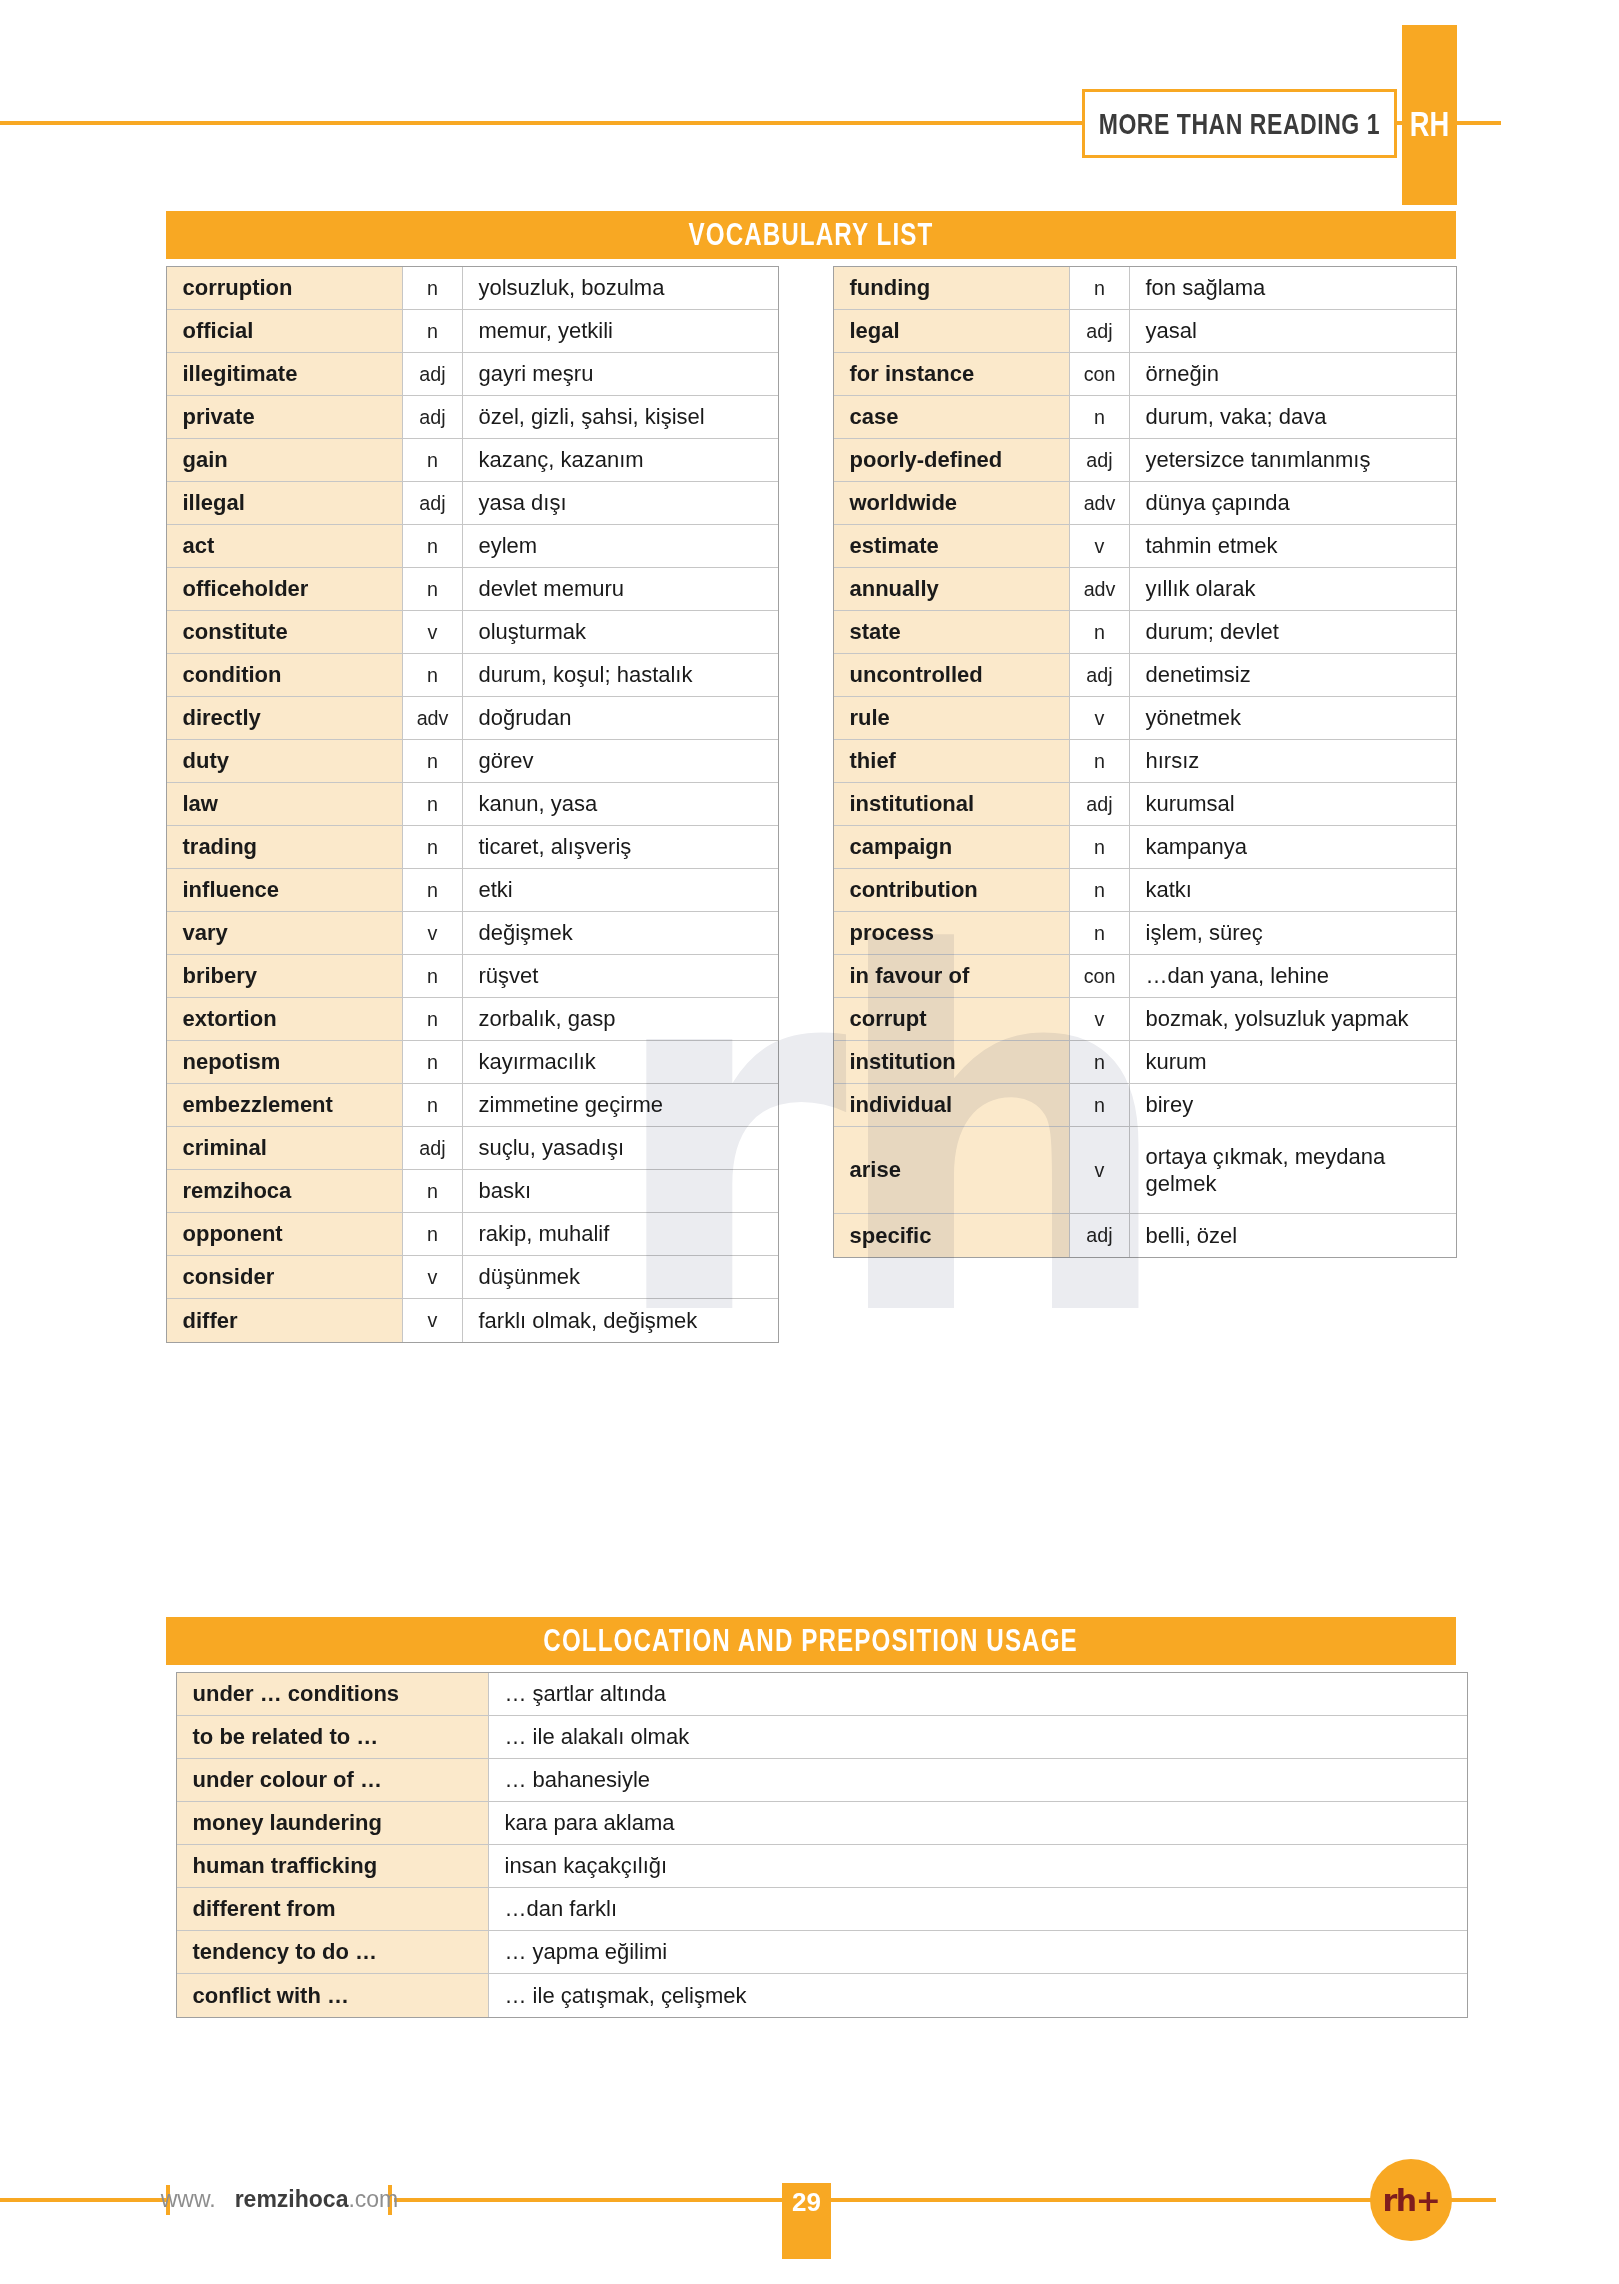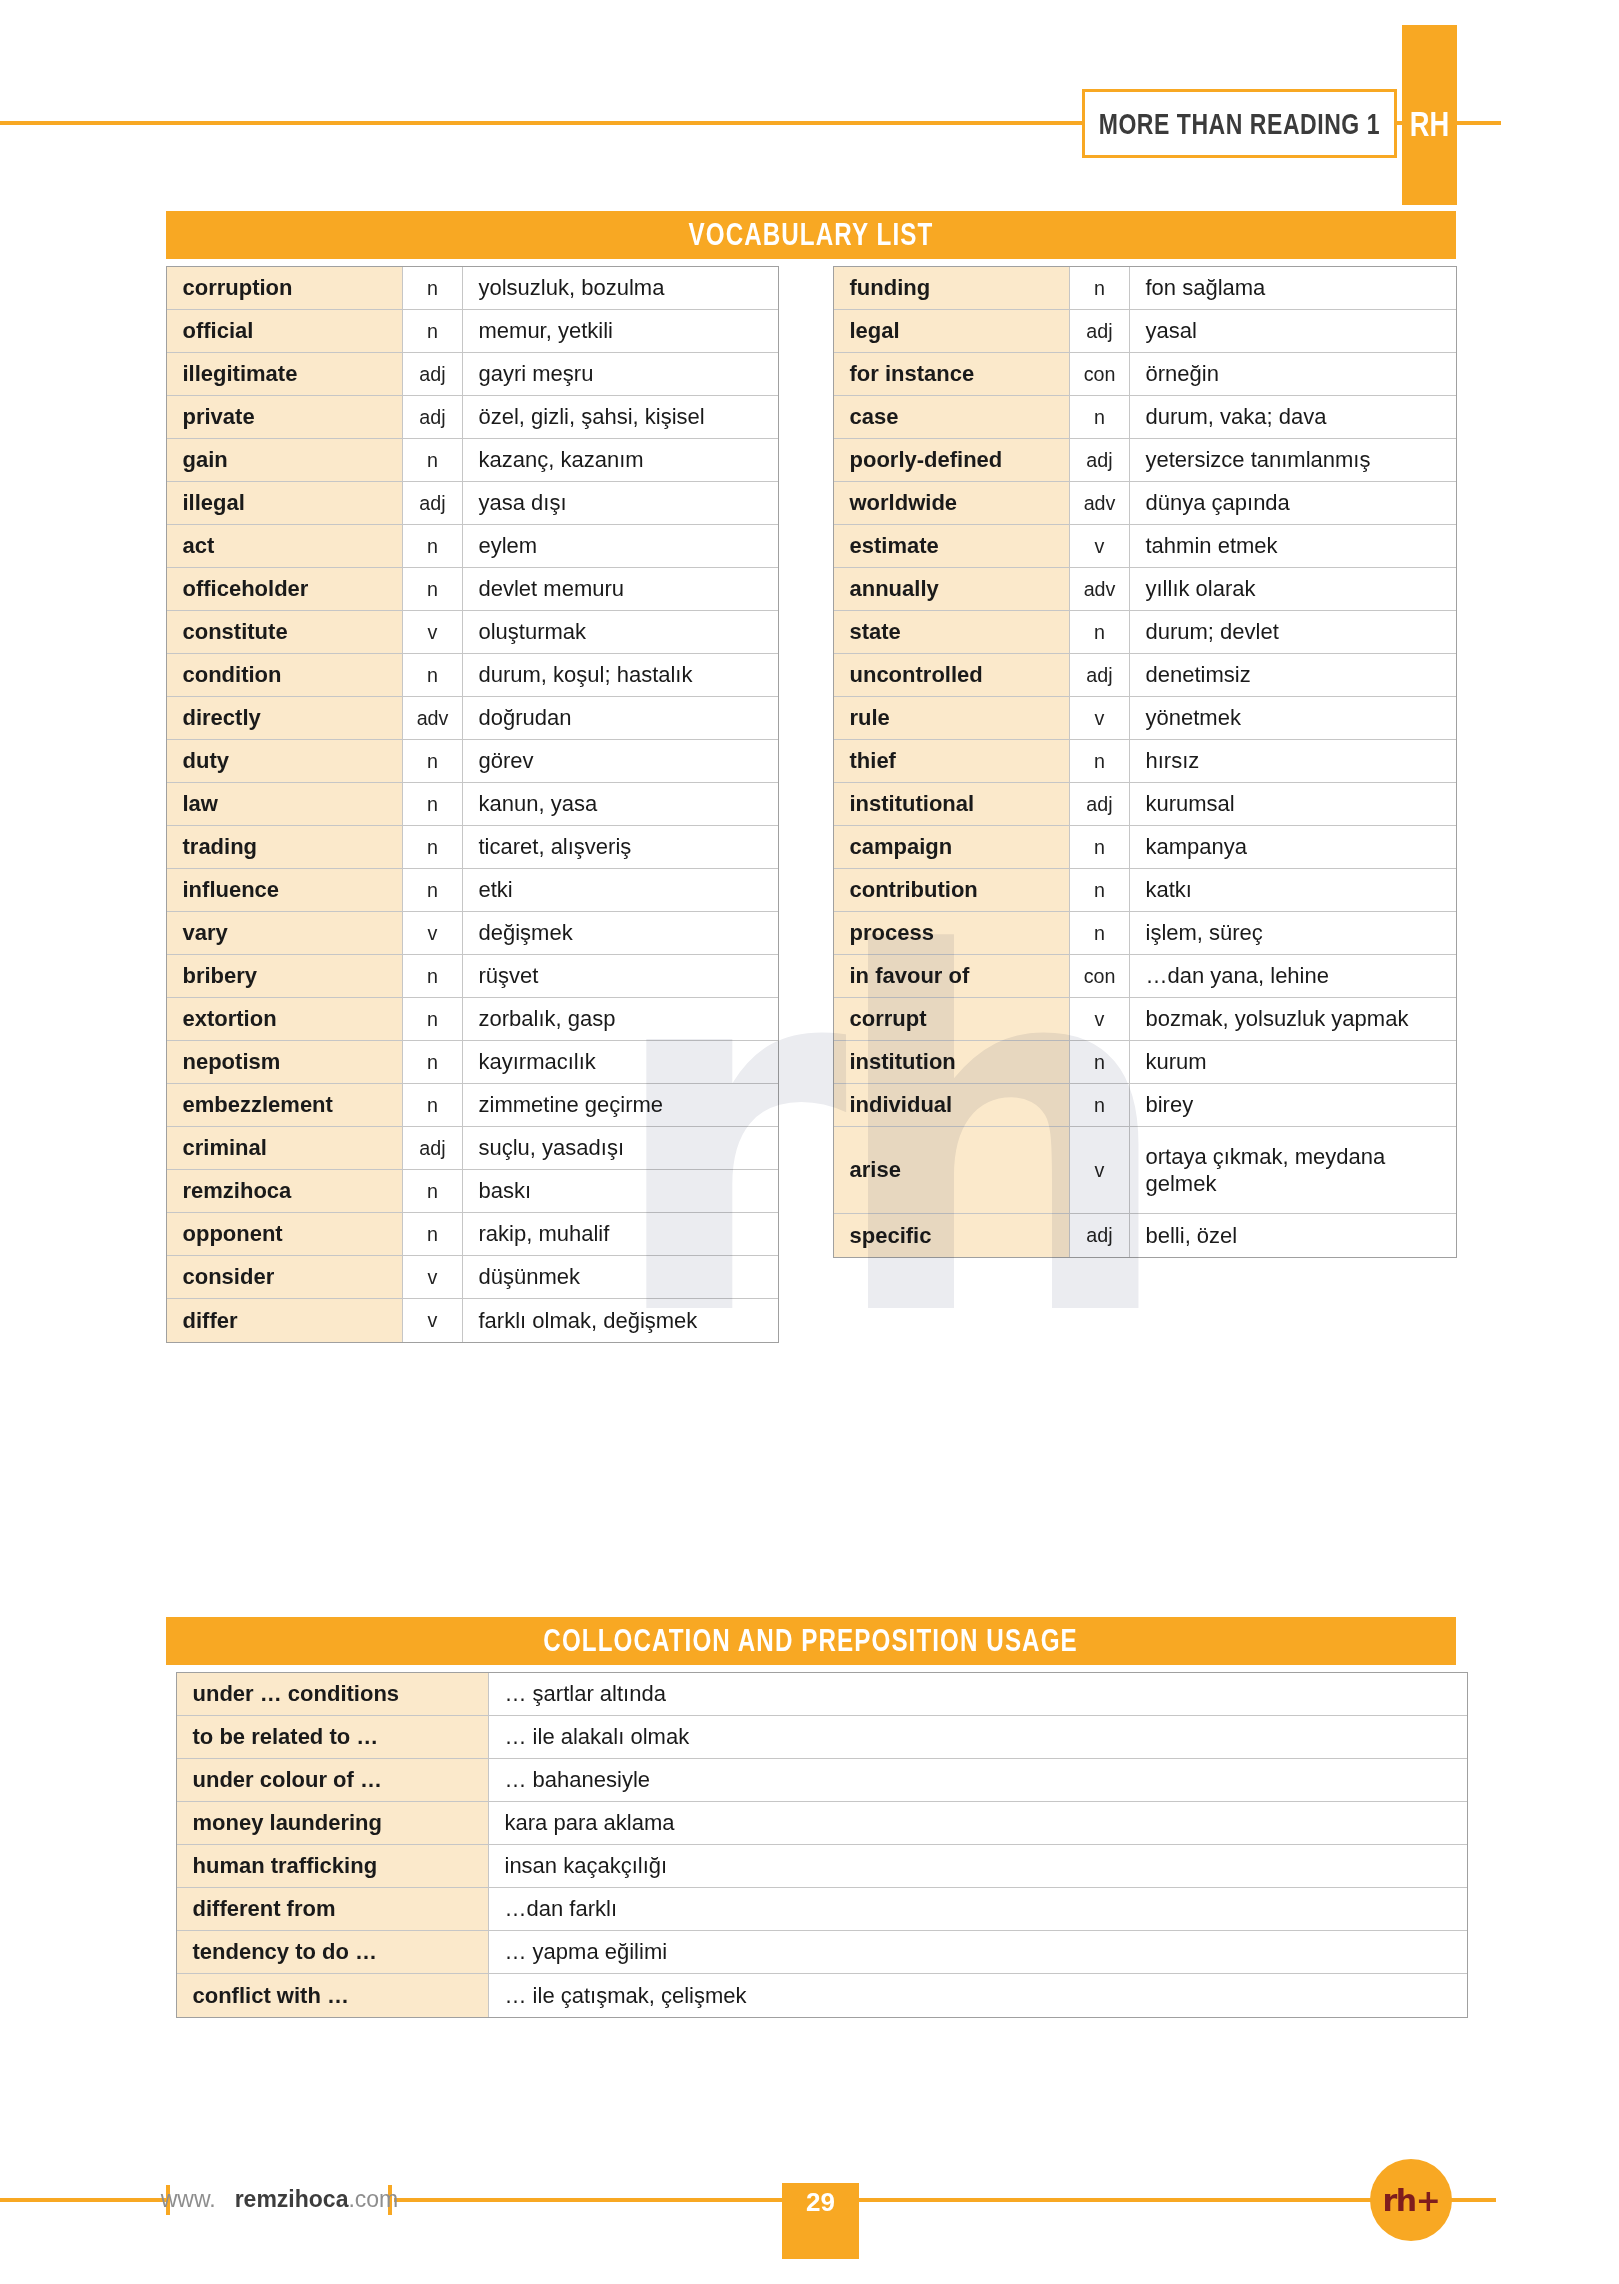--- a/index.html
+++ b/index.html
@@ -61,21 +61,21 @@
   .fline-a { left:0; top:2198px; width:167px; height:4.2px; }
   .fline-b { left:394px; top:2198px; width:1102px; height:4.2px; }
   .ftick { position:absolute; width:4.2px; height:29.5px; background:var(--accent); top:2185px; }
   .ftick.t1 { left:166px; } .ftick.t2 { left:388px; }
   .fsite {
     position:absolute; left:172px; top:2183px; width:215px; height:32px;
     display:flex; align-items:center; justify-content:center; font-size:23px; background:#fff; z-index:2;
   }
   .fsite .gray { color:#8E8E8E; }
   .fsite .boldname { color:#3D3D3D; font-weight:bold;margin-left:19px; }
-  .badge { position:absolute; left:782px; top:2183px; width:77px; height:76px; background:var(--accent); text-align:center; z-index:3; }
+  .badge { position:absolute; left:782px; top:2183px; width:49px; height:76px; background:var(--accent); text-align:center; z-index:3; }
   .badge span { display:inline-block; margin-top:4.2px; color:#fff; font-weight:bold; font-size:26px; }
   .logo-circle {
     position:absolute; left:1370px; top:2159px; width:82px; height:82px; border-radius:50%;
     background:var(--accent); display:flex; align-items:center; justify-content:center; z-index:3;
   }
   .logo-circle span { color:#7f1d1d; font-weight:bold; font-size:30px; letter-spacing:-1.4px; font-family:"DejaVu Sans", sans-serif; }
 </style>
 </head>
 <body>
 

